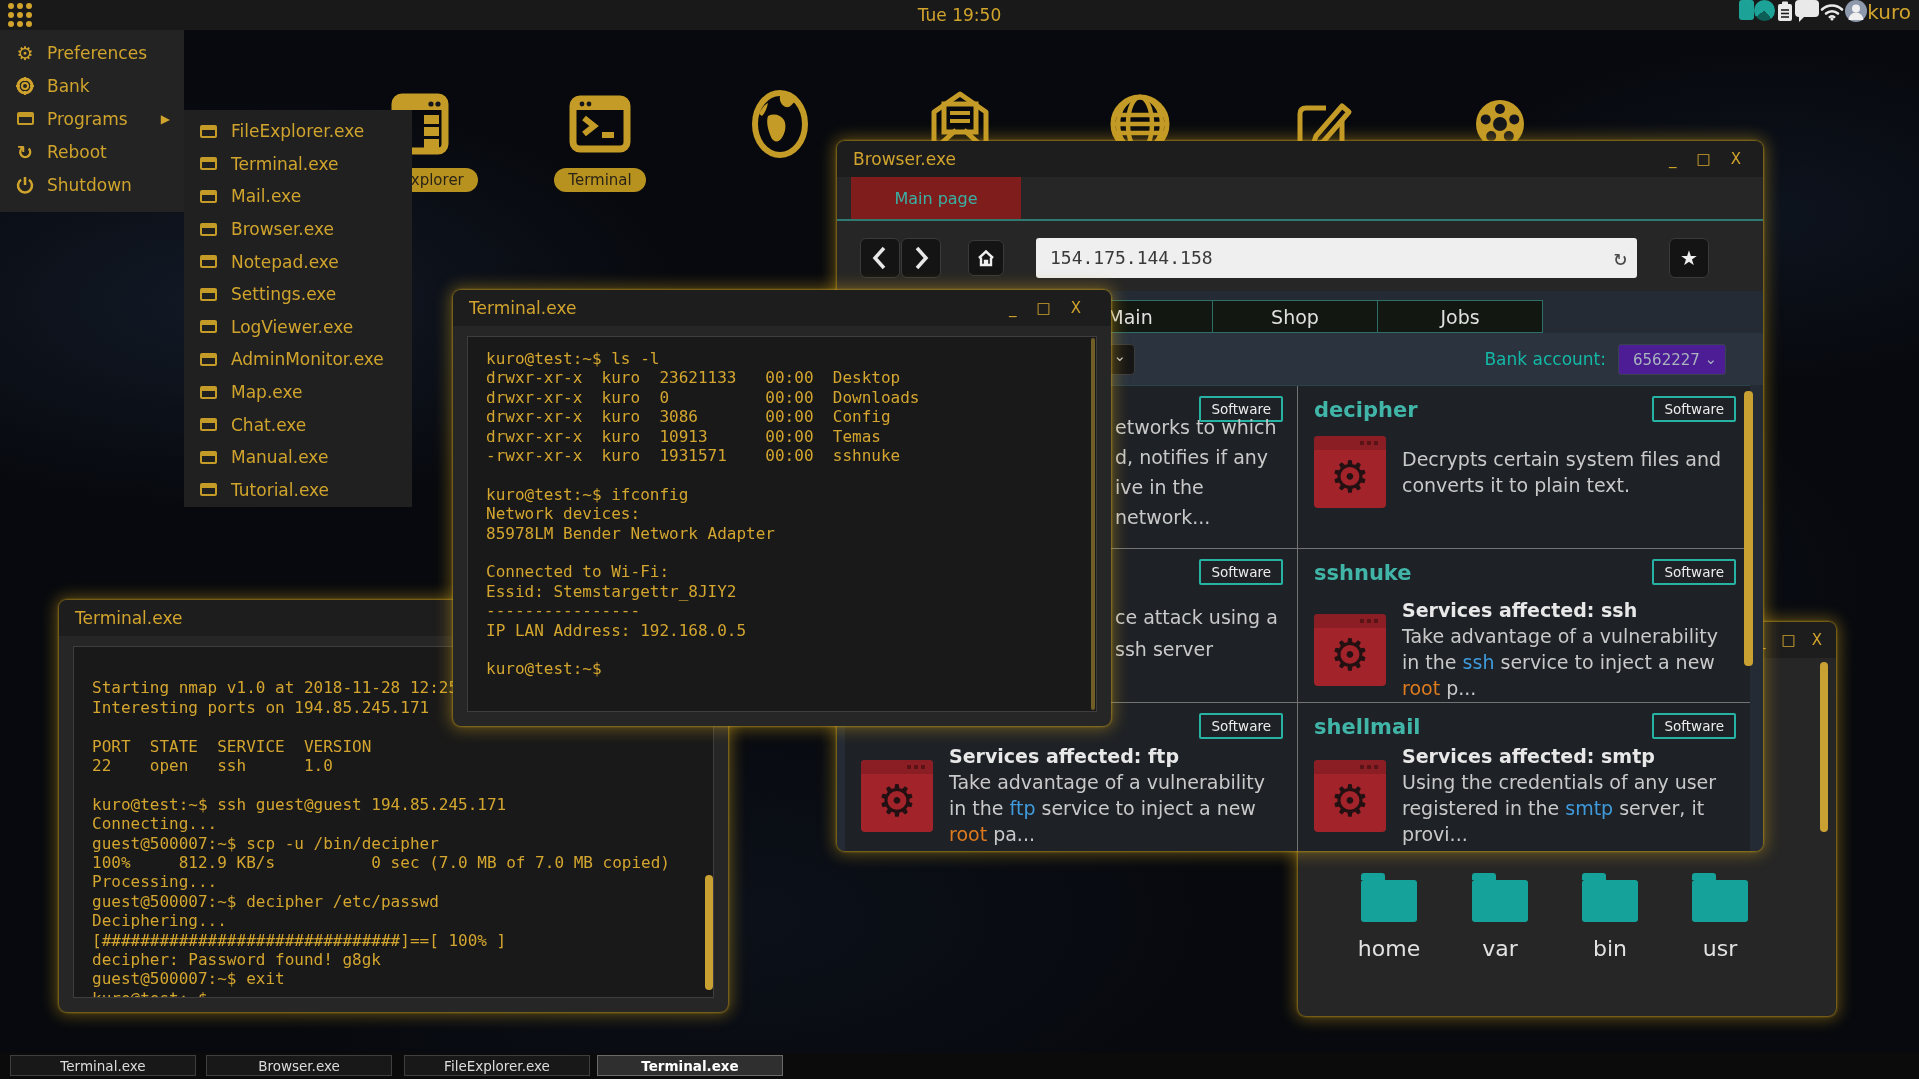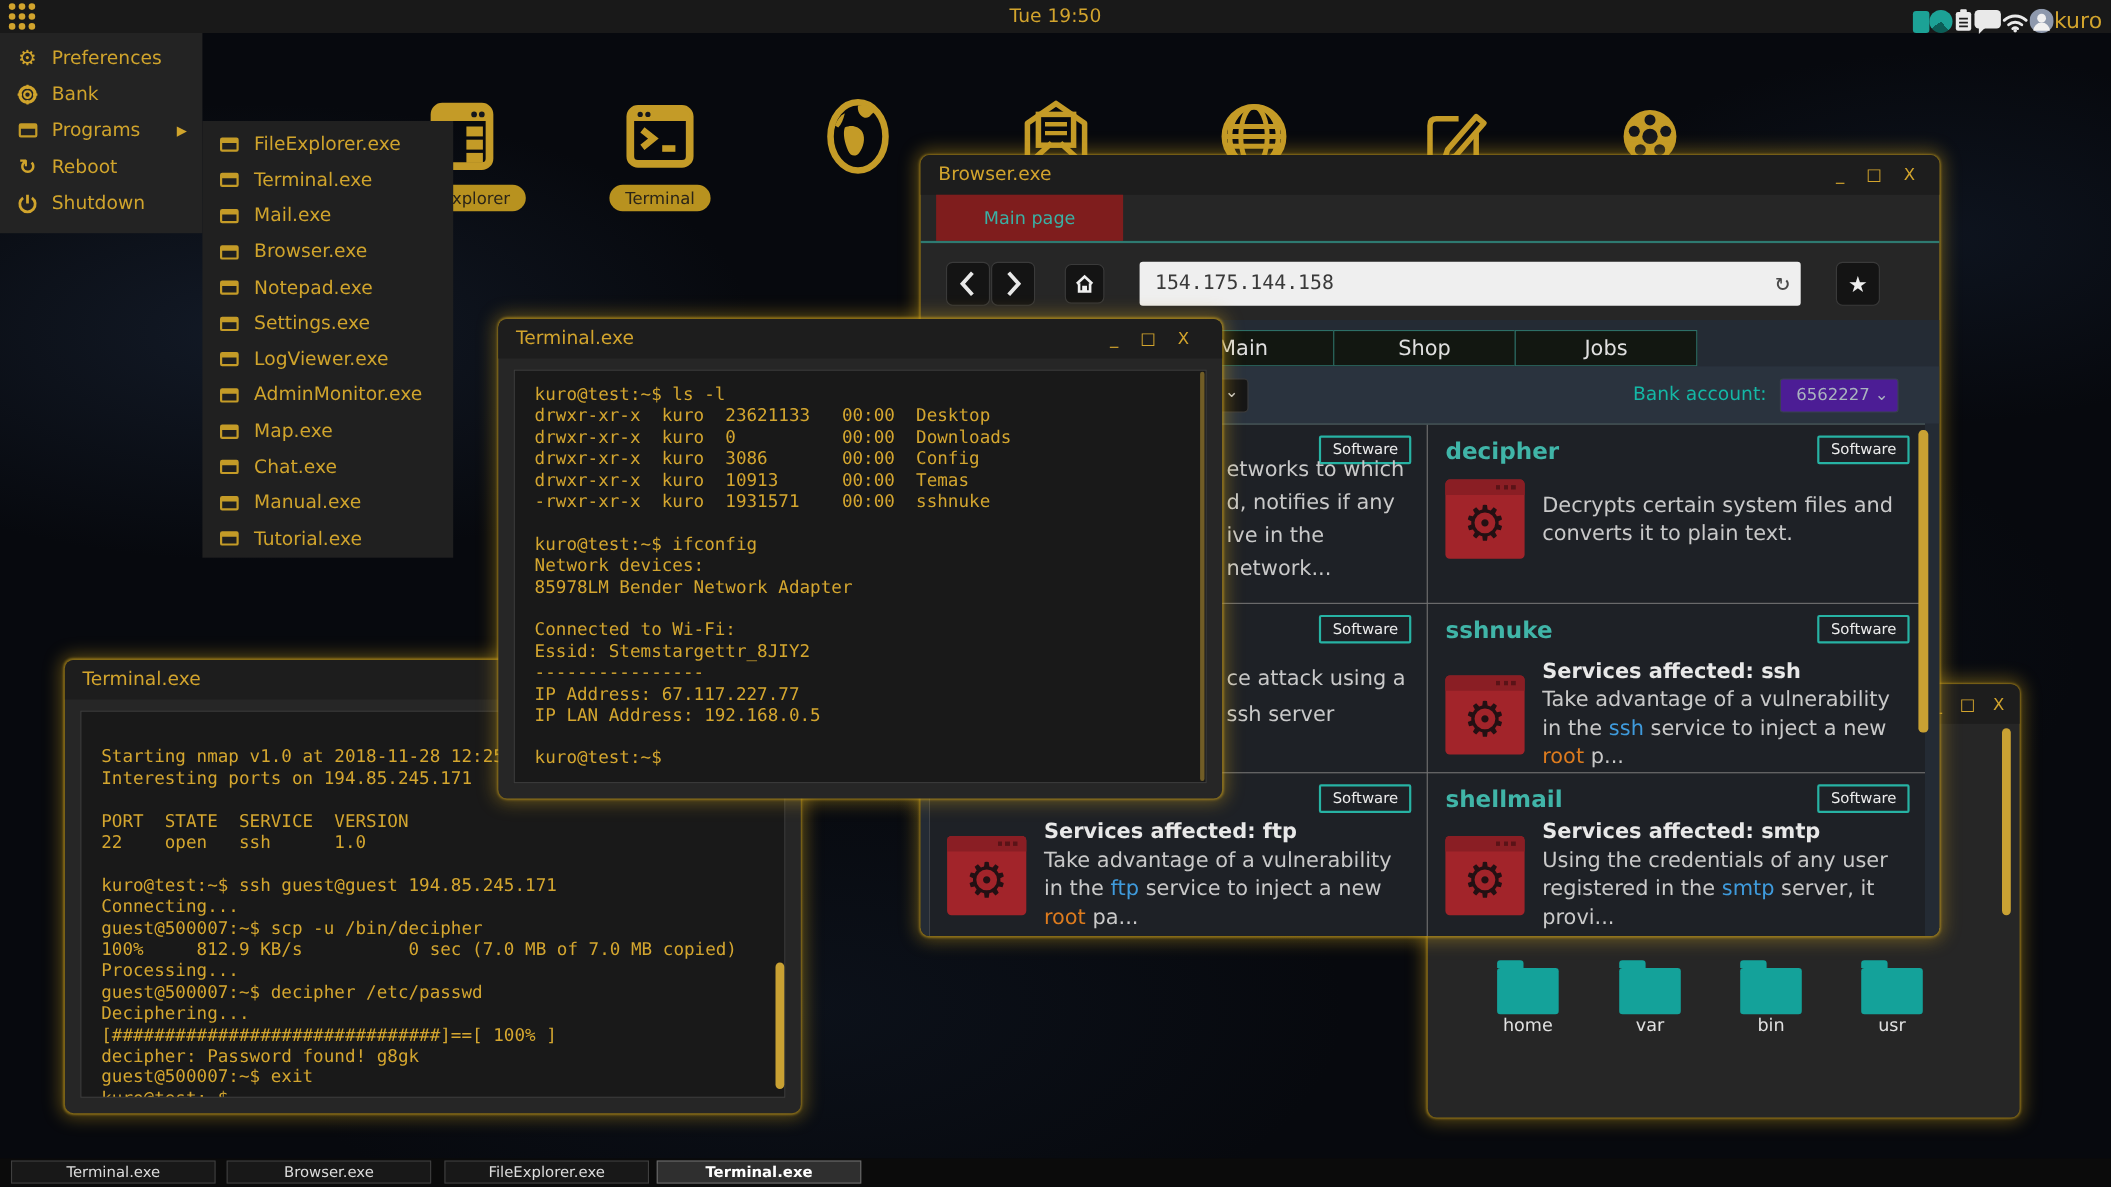--- a/index.html
+++ b/index.html
@@ -10,21 +10,21 @@
       radial-gradient(ellipse 700px 320px at 12% 28%, rgba(42,60,88,.32), transparent 65%),
       radial-gradient(ellipse 900px 420px at 68% 55%, rgba(30,46,68,.30), transparent 65%),
       radial-gradient(ellipse 760px 360px at 38% 85%, rgba(26,40,60,.26), transparent 65%),
       radial-gradient(ellipse 500px 260px at 92% 20%, rgba(34,52,80,.25), transparent 65%),
       #07090e;}
   
   .topbar{position:absolute;left:0;top:0;width:1919px;height:30px;background:#191919;z-index:60;display:flex;align-items:center;}
   .launcher{position:absolute;left:8px;top:3px;width:26px;height:24px;display:grid;grid-template-columns:repeat(3,6px);grid-auto-rows:6px;gap:3px;cursor:pointer;}
   .launcher span{width:6px;height:6px;border-radius:50%;background:#d2a42d;}
   .clock{position:absolute;left:0;width:100%;text-align:center;font-size:17px;color:#d2a42d;}
-  .status{position:absolute;right:8px;top:0;height:30px;display:flex;align-items:flex-end;}
+  .status{position:absolute;right:8px;top:0;height:30px;display:flex;align-items:flex-start;}
   .battery{width:15px;height:20px;background:#1ca296;border-radius:3px;}
   .pie{width:21px;height:21px;border-radius:50%;background:conic-gradient(from 140deg,#0c5e57 0 26%,#1ca296 26% 100%);}
   .chat{position:relative;width:24px;height:17px;background:#e9e9e9;border-radius:4px;margin-bottom:4px;}
   .chat::after{content:"";position:absolute;left:4px;bottom:-5px;border:5px solid transparent;border-top-color:#e9e9e9;border-left-color:#e9e9e9;}
   .uname{font-size:20px;color:#d2a42d;}
   
   .startmenu{position:absolute;left:0;top:30px;width:184px;height:182px;background:#232323;z-index:55;padding-top:6px;box-sizing:border-box;}
   .smitem{height:33px;display:flex;align-items:center;padding:0 12px 0 14px;cursor:pointer;position:relative;}
   .smicon{width:22px;height:22px;display:flex;align-items:center;justify-content:center;color:#d0a42c;font-size:19px;}
   .smlabel{margin-left:11px;font-size:17px;color:#d0a42c;}
@@ -81,21 +81,21 @@
   .sub:empty{display:none;}
   .desc{font-size:19px;color:#c9c9c9;line-height:26px;}
   .kb{color:#3f9bdc;} .ko{color:#dd7b1e;}
   .frag{position:absolute;left:270px;font-size:19px;color:#c9c9c9;line-height:30px;}
   .br-scroll{position:absolute;right:10px;top:100px;width:9px;height:275px;background:#c9a133;border-radius:4px;}
   
   .folderrow{position:absolute;left:0;top:250px;right:0;display:flex;justify-content:flex-start;}
   .folderitem{position:absolute;width:110px;display:flex;flex-direction:column;align-items:center;cursor:pointer;}
   .folder{width:56px;height:42px;background:#14a29a;border-radius:3px;position:relative;margin-top:8px;}
   .folder::before{content:"";position:absolute;top:-7px;left:0;width:24px;height:7px;background:#14a29a;border-radius:3px 3px 0 0;}
-  .flabel{font-size:16px;color:#e2e2e2;}
+  .flabel{margin-top:14px;font-size:22px;color:#e2e2e2;}
   .fe-scroll{position:absolute;right:8px;top:40px;width:8px;height:170px;background:#c9a133;border-radius:4px;}
   
   .taskbar{position:absolute;left:0;top:1053px;width:1919px;height:26px;background:#0b0b0b;z-index:70;}
   .task{position:absolute;top:2px;width:186px;height:21px;background:#181818;border:1px solid #3f3f3f;color:#dcdcdc;font-size:13.5px;display:flex;align-items:center;justify-content:center;box-sizing:border-box;cursor:pointer;}
   .task.active{background:#2f2f2f;border-color:#6a6a6a;color:#fff;font-weight:bold;}
 </style>
 </head>
 <body>
 
 <div class="desktop">
@@ -383,21 +383,20 @@
       <div class="tline">drwxr-xr-x  kuro  10913      00:00  Temas</div>
       <div class="tline">-rwxr-xr-x  kuro  1931571    00:00  sshnuke</div>
       <div class="tline"></div>
       <div class="tline">kuro@test:~$ ifconfig</div>
       <div class="tline">Network devices:</div>
       <div class="tline">85978LM Bender Network Adapter</div>
       <div class="tline"></div>
       <div class="tline">Connected to Wi-Fi:</div>
       <div class="tline">Essid: Stemstargettr_8JIY2</div>
       <div class="tline">----------------</div>
-      <div class="tline">IP Address: 67.117.227.77</div>
       <div class="tline">IP LAN Address: 192.168.0.5</div>
       <div class="tline"></div>
       <div class="tline">kuro@test:~$</div>
     </div>
     <div class="tc-scroll"></div>
   </div>
 
   <div class="topbar">
     <div class="launcher">
       <span></span>

